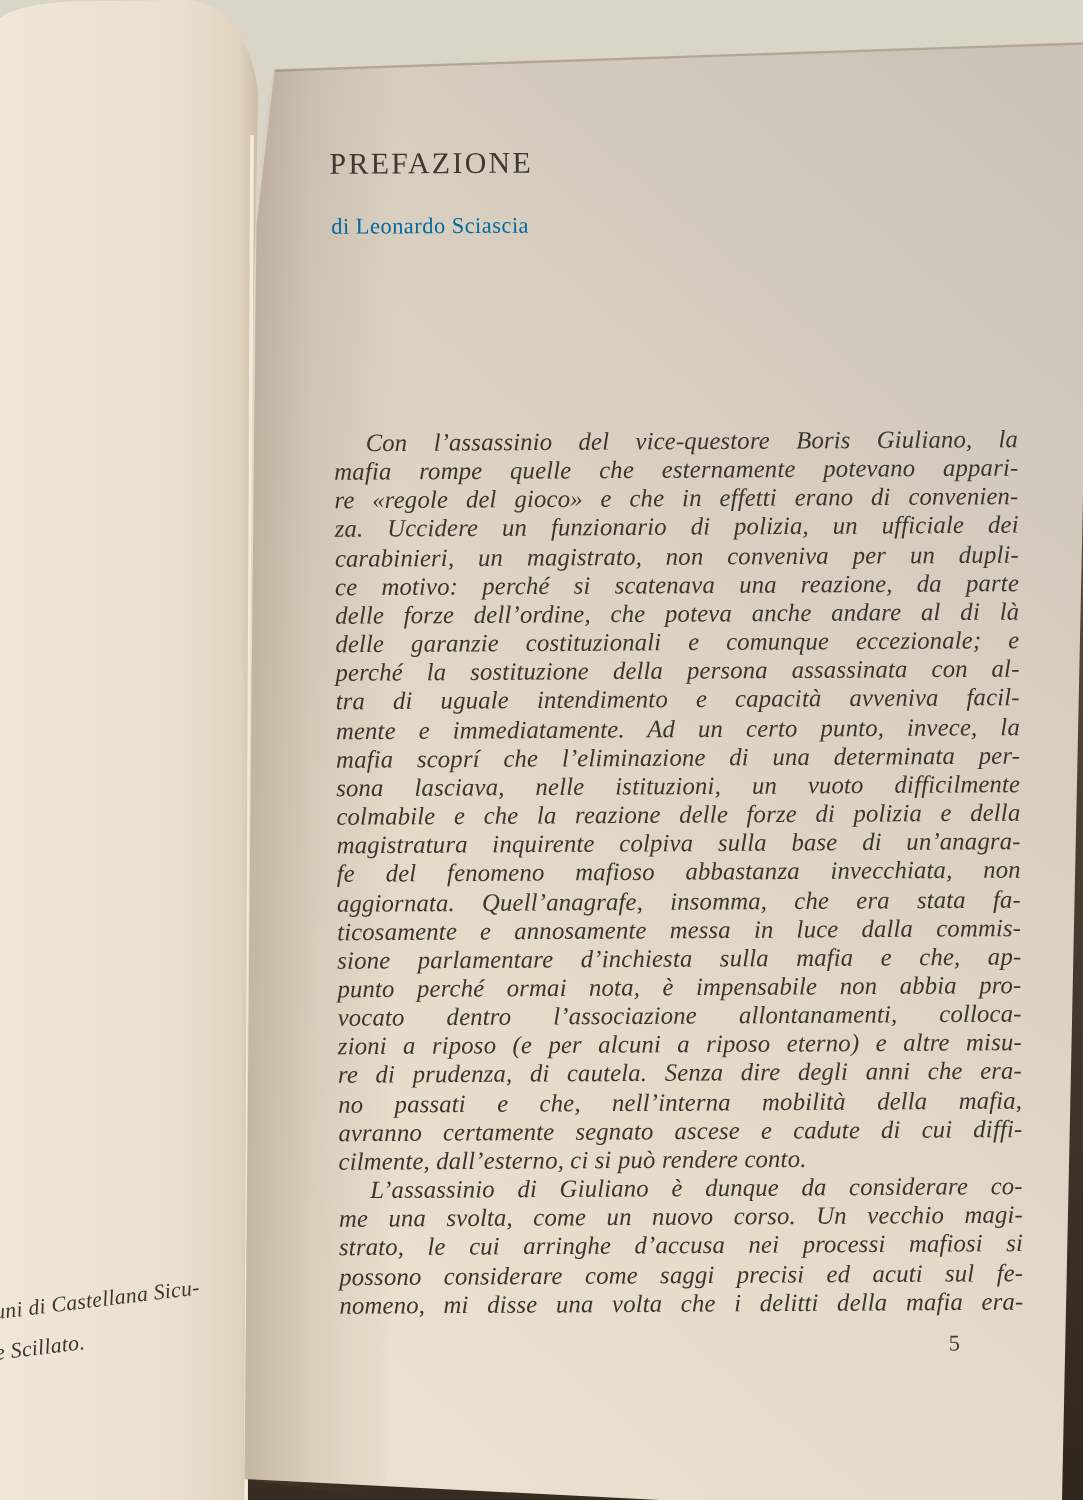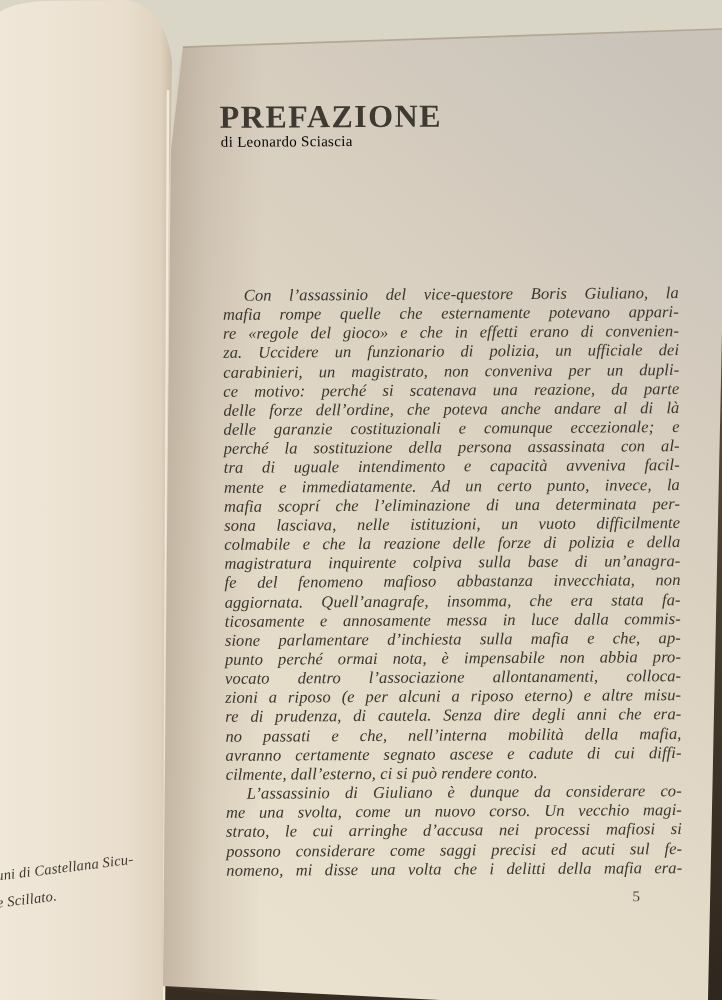--- a/index.html
+++ b/index.html
@@ -20,26 +20,26 @@
   }
 
   
   .page-content{
     position:absolute;inset:0;
     transform:rotate(-0.35deg);
     color:#3a352d;
   }
   .title{
     position:absolute;left:222px;top:98px;margin:0;
-    font-size:32px;font-weight:bold;letter-spacing:1.5px;
+    font-size:20px;font-weight:normal;letter-spacing:1.5px;
     color:#3f3a31;
   }
   .byline{
-    position:absolute;left:223px;top:133px;
-    font-size:15px;color:#000000;letter-spacing:.3px;
+    position:absolute;left:223px;top:143px;
+    font-size:15px;color:#0369a1;letter-spacing:.3px;
   }
   .body{
     position:absolute;left:224px;top:285px;width:456px;
     font-style:italic;font-size:16.5px;line-height:19.15px;
     letter-spacing:.1px;color:#3a352d;
   }
   .bline{text-align:justify;text-align-last:justify;white-space:normal;}
   .bline.nofill{text-align-last:left;}
   .bline.indent{text-indent:21px;}
   .pagenum{

